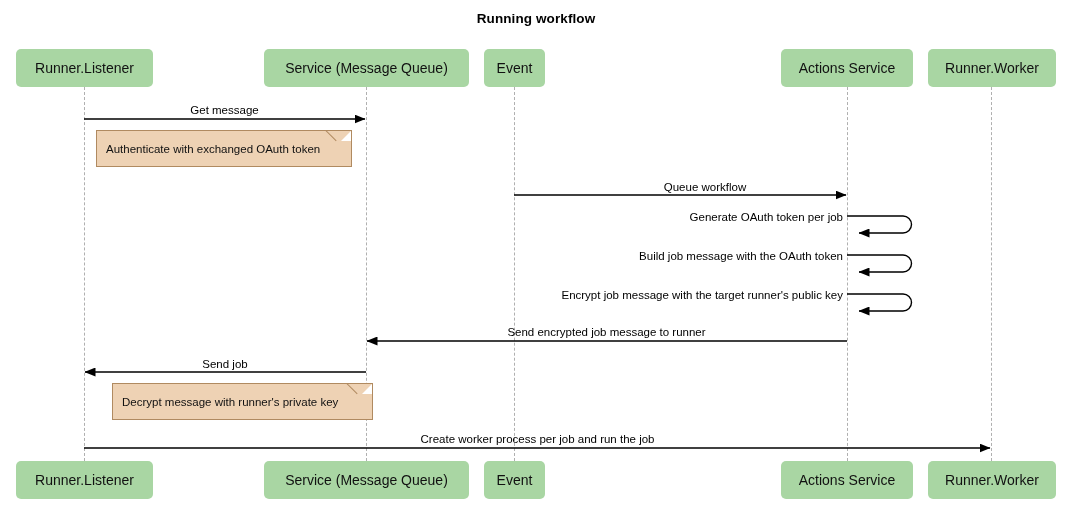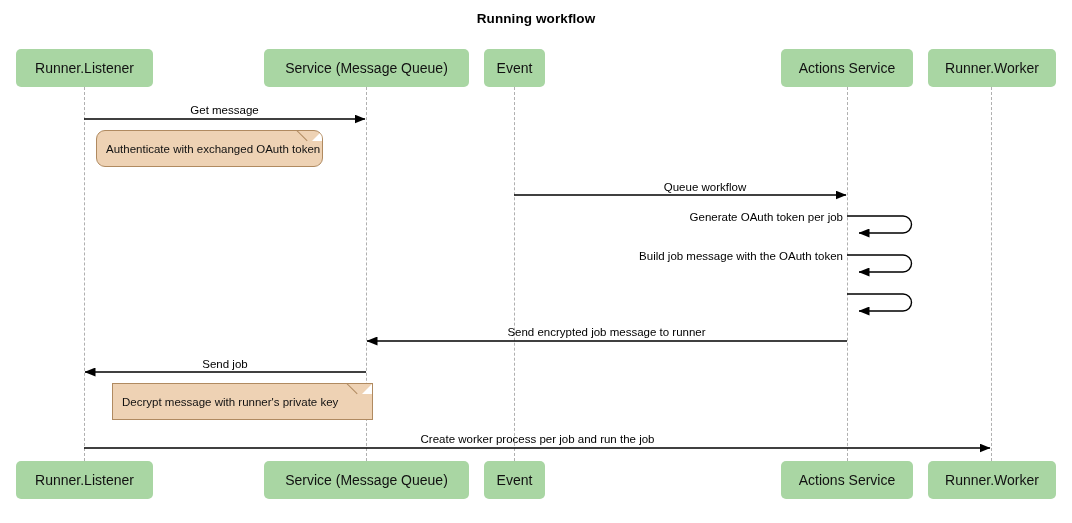--- a/index.html
+++ b/index.html
@@ -146,25 +146,26 @@
 
     <line x1="366" y1="372" x2="85" y2="372" stroke="#000" stroke-width="1.4" marker-end="url(#ah-left)"></line>
 
     <line x1="84" y1="448" x2="990" y2="448" stroke="#000" stroke-width="1.4" marker-end="url(#ah-right)"></line>
   </svg>
 
   <div class="msg-label center" style="left:84px;top:104px;width:281px;">Get message</div>
   <div class="msg-label center" style="left:514px;top:181px;width:332px;padding-left:25px;">Queue workflow</div>
   <div class="msg-label right" style="left:447px;top:211px;width:396px;">Generate OAuth token per job</div>
   <div class="msg-label right" style="left:447px;top:250px;width:396px;">Build job message with the OAuth token</div>
+  <div class="msg-label right" style="left:447px;top:289px;width:396px;">Encrypt job message with the target runner's public key</div>
   <div class="msg-label center" style="left:366px;top:326px;width:481px;">Send encrypted job message to runner</div>
   <div class="msg-label center" style="left:84px;top:358px;width:282px;">Send job</div>
   <div class="msg-label center" style="left:84px;top:433px;width:907px;">Create worker process per job and run the job</div>
 
-  <div class="note" style="left:96px;top:130px;width:227px;height:37px;border-radius:9px;">
+  <div class="note" style="left:96px;top:130px;width:256px;height:37px;">
     <span>Authenticate with exchanged OAuth token</span>
     <span class="note-fold" style="right:-1px;"></span>
     <span class="note-fold-edge" style="right:10px;"></span>
   </div>
 
   <div class="note" style="left:112px;top:383px;width:261px;height:37px;">
     <span>Decrypt message with runner's private key</span>
     <span class="note-fold" style="right:-1px;"></span>
     <span class="note-fold-edge" style="right:10px;"></span>
   </div>

